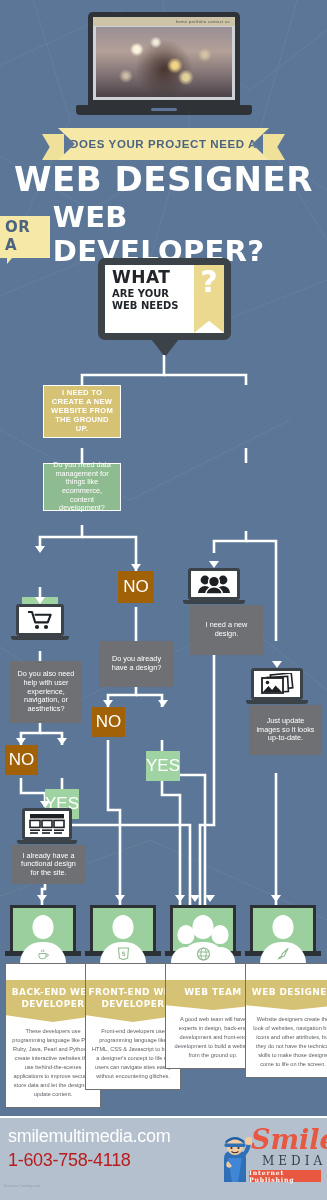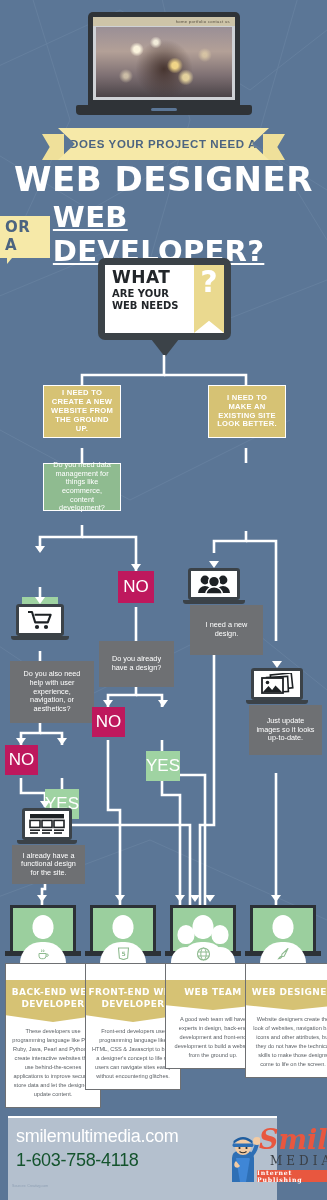--- a/index.html
+++ b/index.html
@@ -89,21 +89,20 @@
     padding: 2px 5px 4px 5px; letter-spacing: .5px; position: relative; top: 3px;
     font-family: "DejaVu Sans", sans-serif;
   }
   .ora::after {
     content: ""; position: absolute; left: 7px; bottom: -6px;
     border-left: 5px solid #f6e9a8; border-bottom: 6px solid transparent;
   }
   .title2 {
     color: #ffffff; font-size: 29px; font-weight: bold; letter-spacing: .3px;
     font-family: "DejaVu Sans", sans-serif;
-    text-decoration: underline;
   }
 
   
   .monitor { position: absolute; left: 98px; top: 258px; width: 133px; height: 104px; }
   .monitor-frame {
     width: 133px; height: 82px; background: #3b4248;
     border-radius: 7px; padding: 7px;
   }
   .monitor-screen { width: 100%; height: 100%; background: #ffffff; position: relative; overflow: hidden; display: flex; }
   .mon-text {
@@ -130,21 +129,21 @@
   .box { position: absolute; color: #ffffff; display: flex; align-items: center; justify-content: center;
          text-align: center; padding: 5px 6px; line-height: 1.18; }
   .box-gold { background: #d6c274; border: 1.5px solid #ffffff; font-size: 7.6px; font-weight: bold; letter-spacing: .25px; }
   .box-green { background: #8fbb90; border: 1.5px solid #ffffff; font-size: 7.3px; }
   .box-gray { background: #6e7073; font-size: 7.3px; }
   .chip {
     position: absolute; display: flex; align-items: center; justify-content: center;
     color: #ffffff; font-size: 17px; font-family: "Liberation Sans", sans-serif;
   }
   .chip-yes { background: #9fd3a2; margin-top: 44px; }
-  .chip-no { background: #be185d; }
+  .chip-no { background: #a16207; }
   .arrow {
     position: absolute; width: 0; height: 0;
     border-left: 5px solid transparent; border-right: 5px solid transparent;
     border-top: 7px solid #ffffff;
   }
 
   
   .dev { position: absolute; }
   .dev-scr { background: #3b4248; border-radius: 3px; padding: 3px; }
   .dev-in { background: #ffffff; width: 100%; height: 100%; display: flex; align-items: center; justify-content: center; }
@@ -191,25 +190,25 @@
     padding: 6px 2px 12px 2px;
     clip-path: polygon(0 0, 100% 0, 100% 84%, 50% 100%, 0 84%);
   }
   .card-txt {
     color: #5c6166; font-size: 5.6px; line-height: 9px; text-align: center;
     padding: 5px 5px 4px 5px;
   }
 
   
   .footer {
-    position: absolute; left: 8px; top: 1116px; width: 269px; height: 84px;
+    position: absolute; left: 0; top: 1116px; width: 327px; height: 84px;
     background: #b4c0ce; border-top: 2px solid #ffffff;
   }
   .foot-url { position: absolute; left: 8px; top: 8px; color: #ffffff; font-size: 18px; letter-spacing: -.3px; }
-  .foot-tel { position: absolute; left: 8px; top: 32px; color: #14532d; font-size: 18px; letter-spacing: -.3px; }
+  .foot-tel { position: absolute; left: 8px; top: 32px; color: #b91c1c; font-size: 18px; letter-spacing: -.3px; }
   .foot-src { position: absolute; left: 4px; top: 66px; color: #8fa0b4; font-size: 3.6px; line-height: 5px; }
 
   .logo { position: absolute; left: 218px; top: 6px; width: 104px; height: 62px; }
   .logo-smile {
     position: absolute; left: 33px; top: 2px; color: #e8573f;
     font-family: "DejaVu Serif", serif; font-style: italic; font-weight: bold;
     font-size: 27px; line-height: 27px;
   }
   .logo-media {
     position: absolute; left: 44px; top: 30px; color: #3a3f45;
@@ -326,23 +325,20 @@
 
       <path d="M214 300 L214 470 L200 470 L200 552"></path>
 
       <path d="M276 418 L276 552"></path>
     </g>
   </svg>
 
   <div class="box box-gold" style="left:43px; top:385px; width:78px; height:53px;">
     <span>I NEED TO CREATE A NEW WEBSITE FROM THE GROUND UP.</span>
   </div>
-  <div class="box box-gold" style="left:208px; top:385px; width:78px; height:53px;">
-    <span>I NEED TO MAKE AN EXISTING SITE LOOK BETTER.</span>
-  </div>
 
   <div class="box box-green" style="left:43px; top:463px; width:78px; height:48px;">
     <span>Do you need data management for things like ecommerce, content development?</span>
   </div>
 
   <div class="chip chip-yes" style="left:22px; top:553px; width:36px; height:32px;">
     <span>YES</span>
   </div>
   <div class="arrow" style="left:35px; top:546px;"></div>
 
@@ -358,21 +354,21 @@
           <path d="M1 2 h4 l3.2 10.4 h12.6 l2.8 -7.6 h-16" fill="none" stroke="#1d2124" stroke-width="2.1" stroke-linejoin="round"></path>
           <circle cx="10" cy="17" r="2.1" fill="#1d2124"></circle>
           <circle cx="19" cy="17" r="2.1" fill="#1d2124"></circle>
         </svg>
       </div>
     </div>
     <div class="dev-base"></div>
   </div>
   <div class="arrow" style="left:35px; top:597px;"></div>
 
-  <div class="box box-gray" style="left:10px; top:661px; width:84px; height:62px;">
+  <div class="box box-gray" style="left:10px; top:661px; width:72px; height:62px;">
     <span>Do you also need help with user experience, navigation, or aesthetics?</span>
   </div>
 
   <div class="chip chip-no" style="left:5px; top:745px; width:33px; height:30px;">
     <span>NO</span>
   </div>
   <div class="arrow" style="left:16px; top:738px;"></div>
 
   <div class="chip chip-yes" style="left:45px; top:745px; width:34px; height:30px;">
     <span>YES</span>

